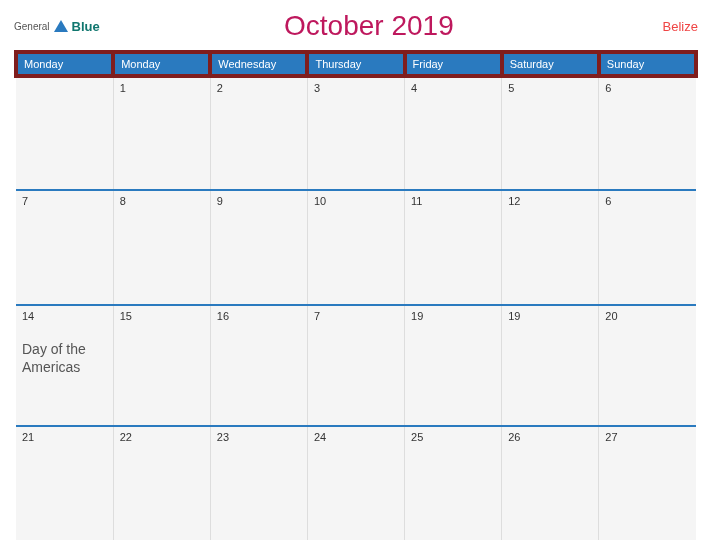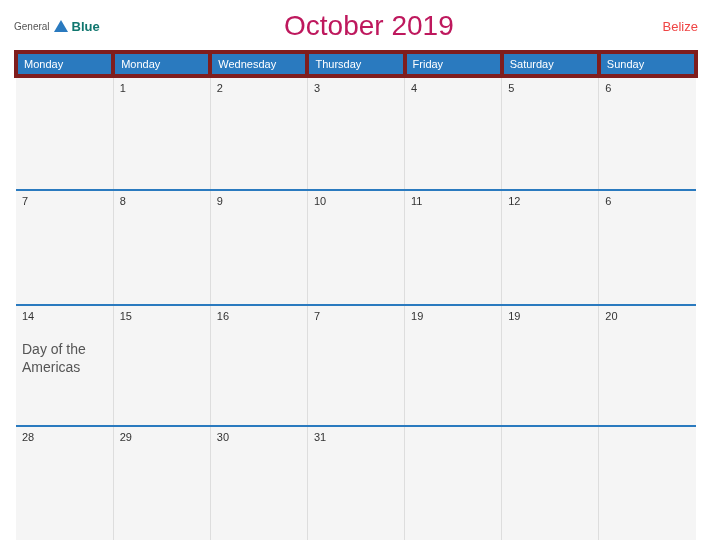--- a/index.html
+++ b/index.html
@@ -198,30 +198,36 @@
           </td>
           <td>
             <span class="day-number">19</span>
           </td>
           <td>
             <span class="day-number">20</span>
           </td>
         </tr>
         <tr>
           <td>
-            <span class="day-number">28</span>
-          </td>
-          <td>
-            <span class="day-number">29</span>
-          </td>
-          <td>
-            <span class="day-number">30</span>
-          </td>
-          <td>
-            <span class="day-number">31</span>
-          </td>
-          <td></td>
-          <td></td>
-          <td></td>
+            <span class="day-number">21</span>
+          </td>
+          <td>
+            <span class="day-number">22</span>
+          </td>
+          <td>
+            <span class="day-number">23</span>
+          </td>
+          <td>
+            <span class="day-number">24</span>
+          </td>
+          <td>
+            <span class="day-number">25</span>
+          </td>
+          <td>
+            <span class="day-number">26</span>
+          </td>
+          <td>
+            <span class="day-number">27</span>
+          </td>
         </tr>
       </tbody>
   </table>
 </div>
 
 </body></html>

